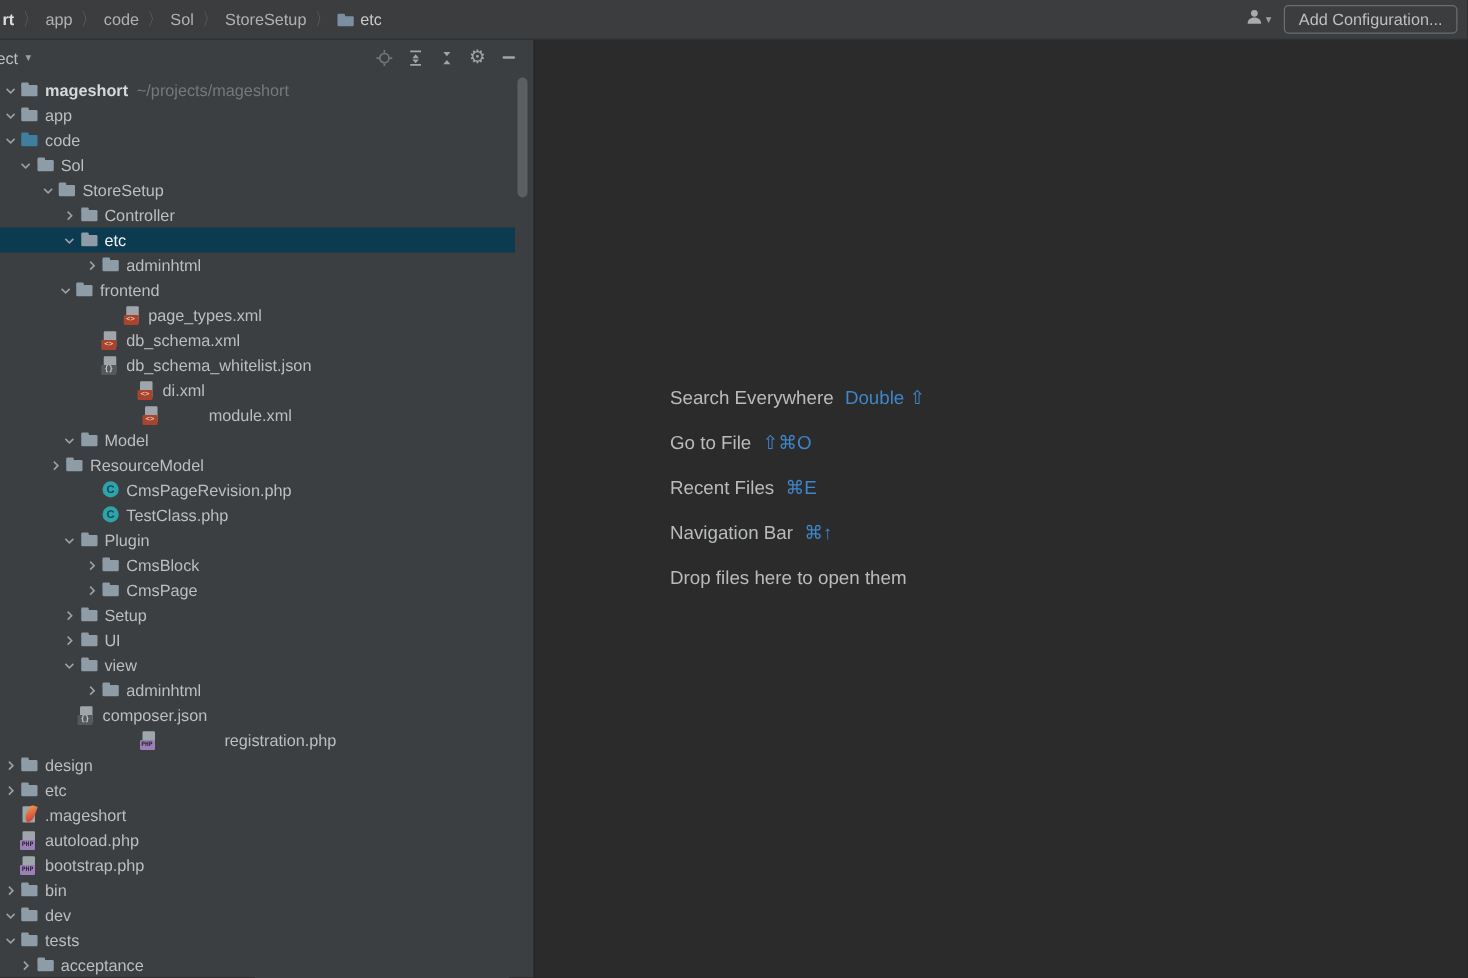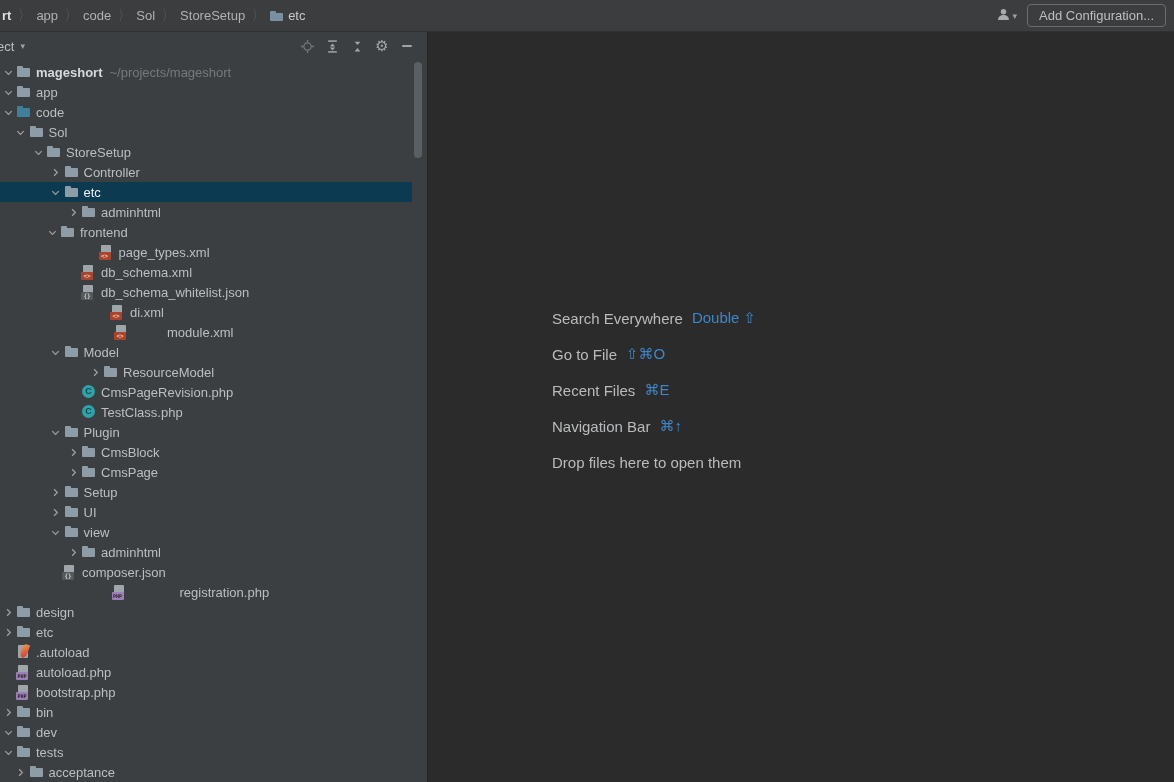--- a/index.html
+++ b/index.html
@@ -57,21 +57,21 @@
   .badge.json{background:#55595B;color:#C9CDD0;}
   .badge.php{background:#9B7FB6;color:#26262B;font-size:5px;}
   .circle{position:absolute;left:1px;top:1px;width:13px;height:13px;border-radius:50%;
     background:#2FA3A9;color:#0C4A57;font:700 9px/13px "Liberation Sans",sans-serif;text-align:center;}
   .feather{position:absolute;left:5px;top:0px;width:7px;height:14px;
     background:linear-gradient(135deg,#F0A050,#CC3333);border-radius:70% 0 70% 70%;transform:rotate(20deg);}
   .vthumb{position:absolute;right:5px;top:30px;width:8px;height:96px;background:#5C5F61;border-radius:4px;cursor:pointer;}
 
   
   .editor{flex:1;background:#2B2B2B;position:relative;border-left:1px solid #252525;}
-  .shortcuts{position:absolute;left:124px;top:268px;}
+  .shortcuts{position:absolute;left:108px;top:268px;}
   .sc-line{height:36px;display:flex;align-items:center;font-size:15px;color:#B9BBBD;}
   .sc-keys{color:#3E86C9;margin-left:9px;}
 </style>
 </head>
 <body>
 
 <div class="topbar">
   <div class="crumbs">
       <span class="crumb first">
         <span>rt</span>
@@ -308,21 +308,21 @@
             <svg width="11" height="11" viewBox="0 0 12 12" fill="none" stroke="currentColor" stroke-width="1.4">
               <path d="M2.5 4.5L6 8l3.5-3.5"></path>
             </svg>
           </span>
           <span class="ficon">
             <span class="f-tab"></span>
             <span class="f-body"></span>
           </span>
           <span class="lbl">Model</span>
         </div>
-        <div class="row" style="padding-left: 87px;">
+        <div class="row" style="padding-left: 36px;">
           <span class="chev">
             <svg width="11" height="11" viewBox="0 0 12 12" fill="none" stroke="currentColor" stroke-width="1.4">
               <path d="M4.5 2.5L8 6l-3.5 3.5"></path>
             </svg>
           </span>
           <span class="ficon">
             <span class="f-tab"></span>
             <span class="f-body"></span>
           </span>
           <span class="lbl">ResourceModel</span>
@@ -464,21 +464,21 @@
             <span class="f-body"></span>
           </span>
           <span class="lbl">etc</span>
         </div>
         <div class="row">
           <span class="chev"></span>
           <span class="ficon">
             <span class="page"></span>
             <span class="feather"></span>
           </span>
-          <span class="lbl">.autoload</span>
+          <span class="lbl">.mageshort</span>
         </div>
         <div class="row">
           <span class="chev"></span>
           <span class="ficon">
             <span class="page"></span>
             <span class="badge php">PHP</span>
           </span>
           <span class="lbl">autoload.php</span>
         </div>
         <div class="row">

